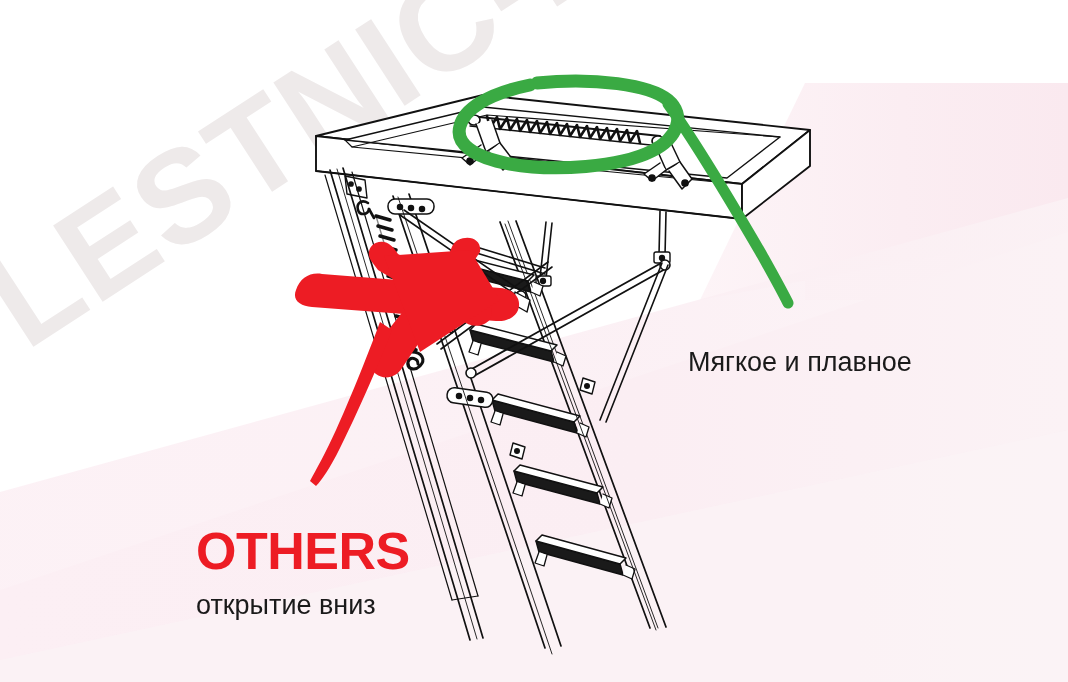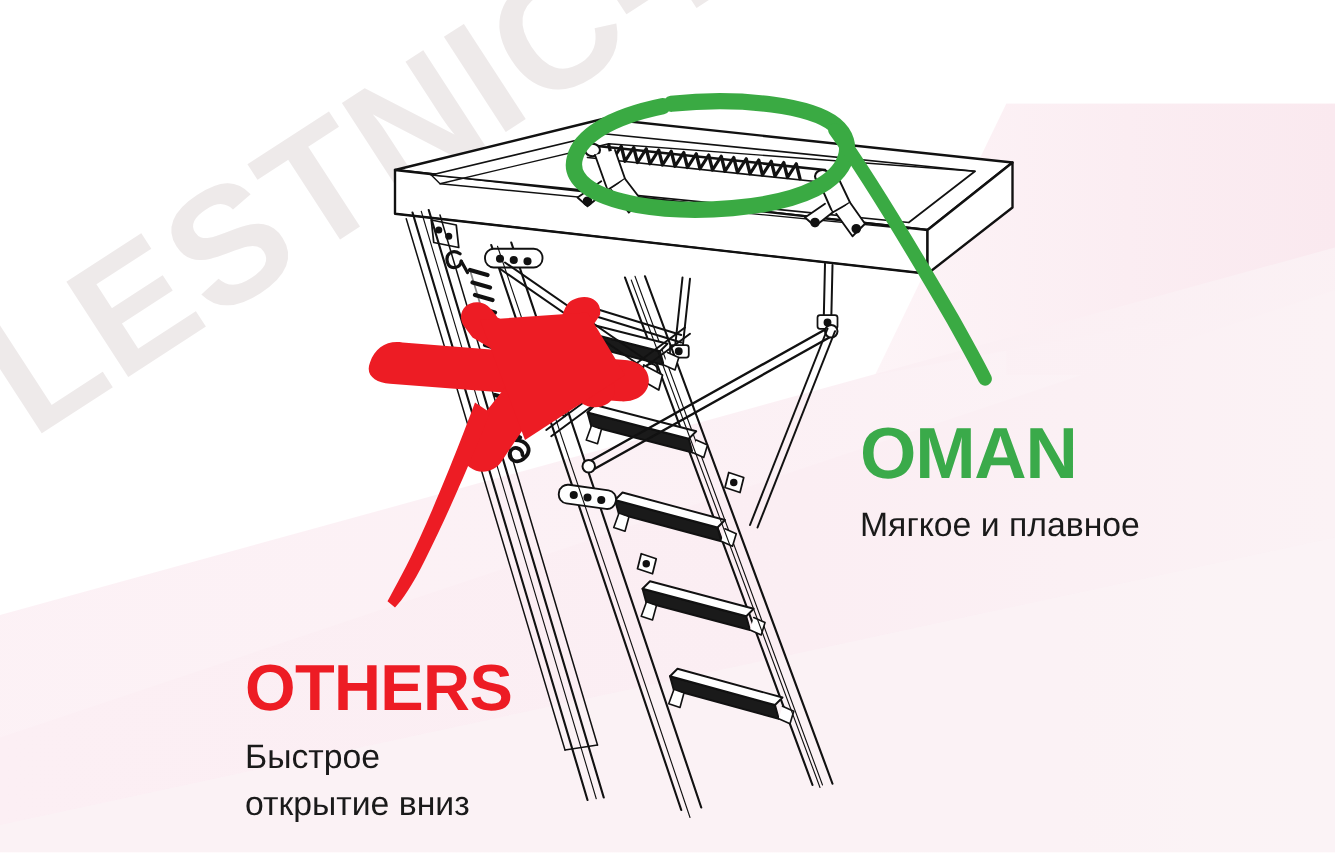--- a/index.html
+++ b/index.html
@@ -290,27 +290,25 @@
                C472,157 455,143 460,126
                C464,110 486,94 530,85" stroke-width="13"></path>
 
       <path d="M668,104
                C694,140 730,200 762,255
                C776,280 784,295 788,303" stroke-width="11"></path>
     </g>
   </svg>
 
   <div id="oman-block" class="label-block">
-    <div class="label-title oman">OMAN</div>
     <div class="label-sub">
       <div>Мягкое и плавное</div>
     </div>
   </div>
 
   <div id="others-block" class="label-block">
     <div class="label-title others">OTHERS</div>
     <div class="label-sub">
-      <div>Быстрое</div>
       <div>открытие вниз</div>
     </div>
   </div>
 
 </div>
 
 </body></html>

